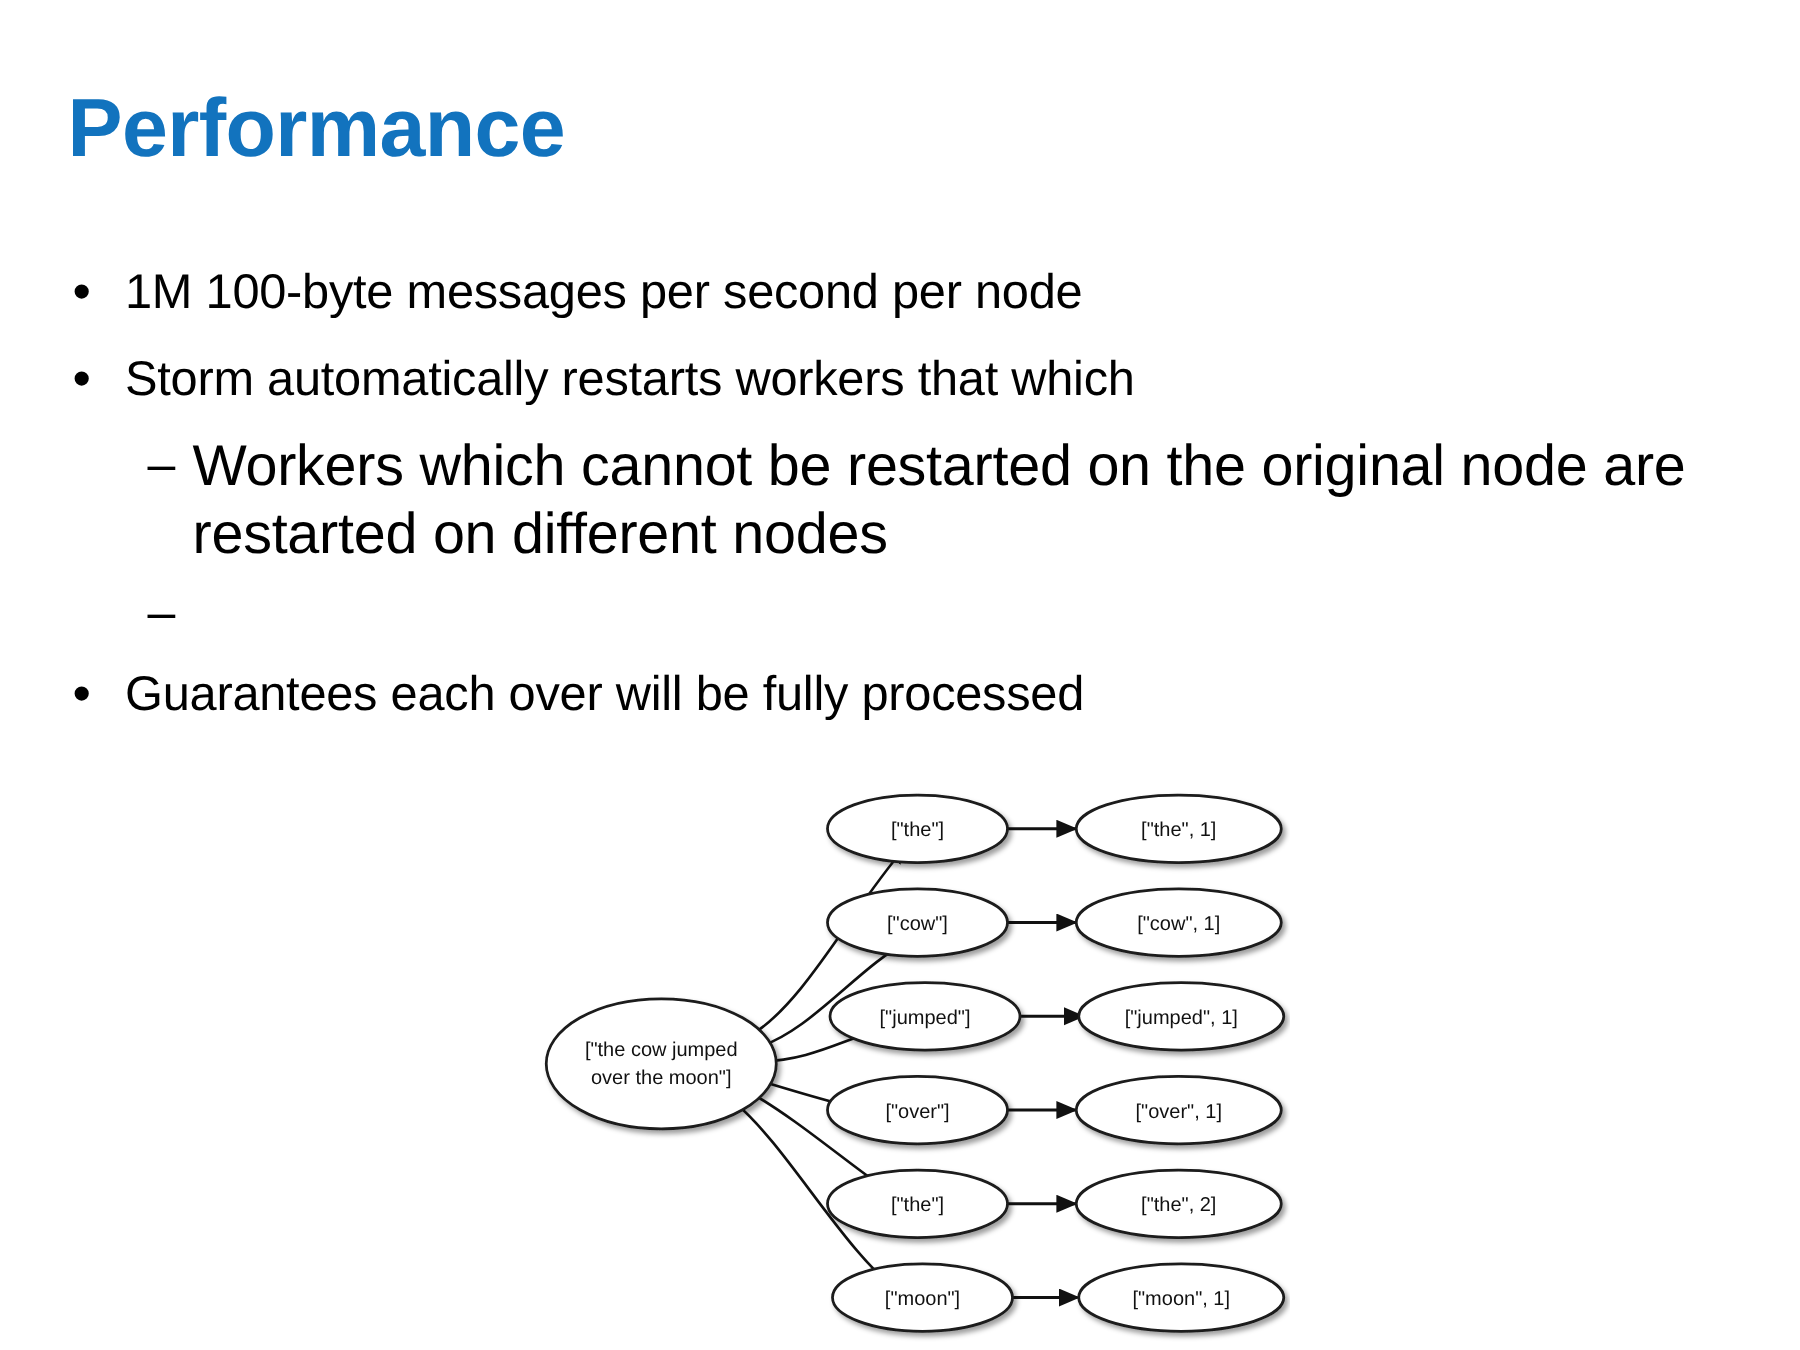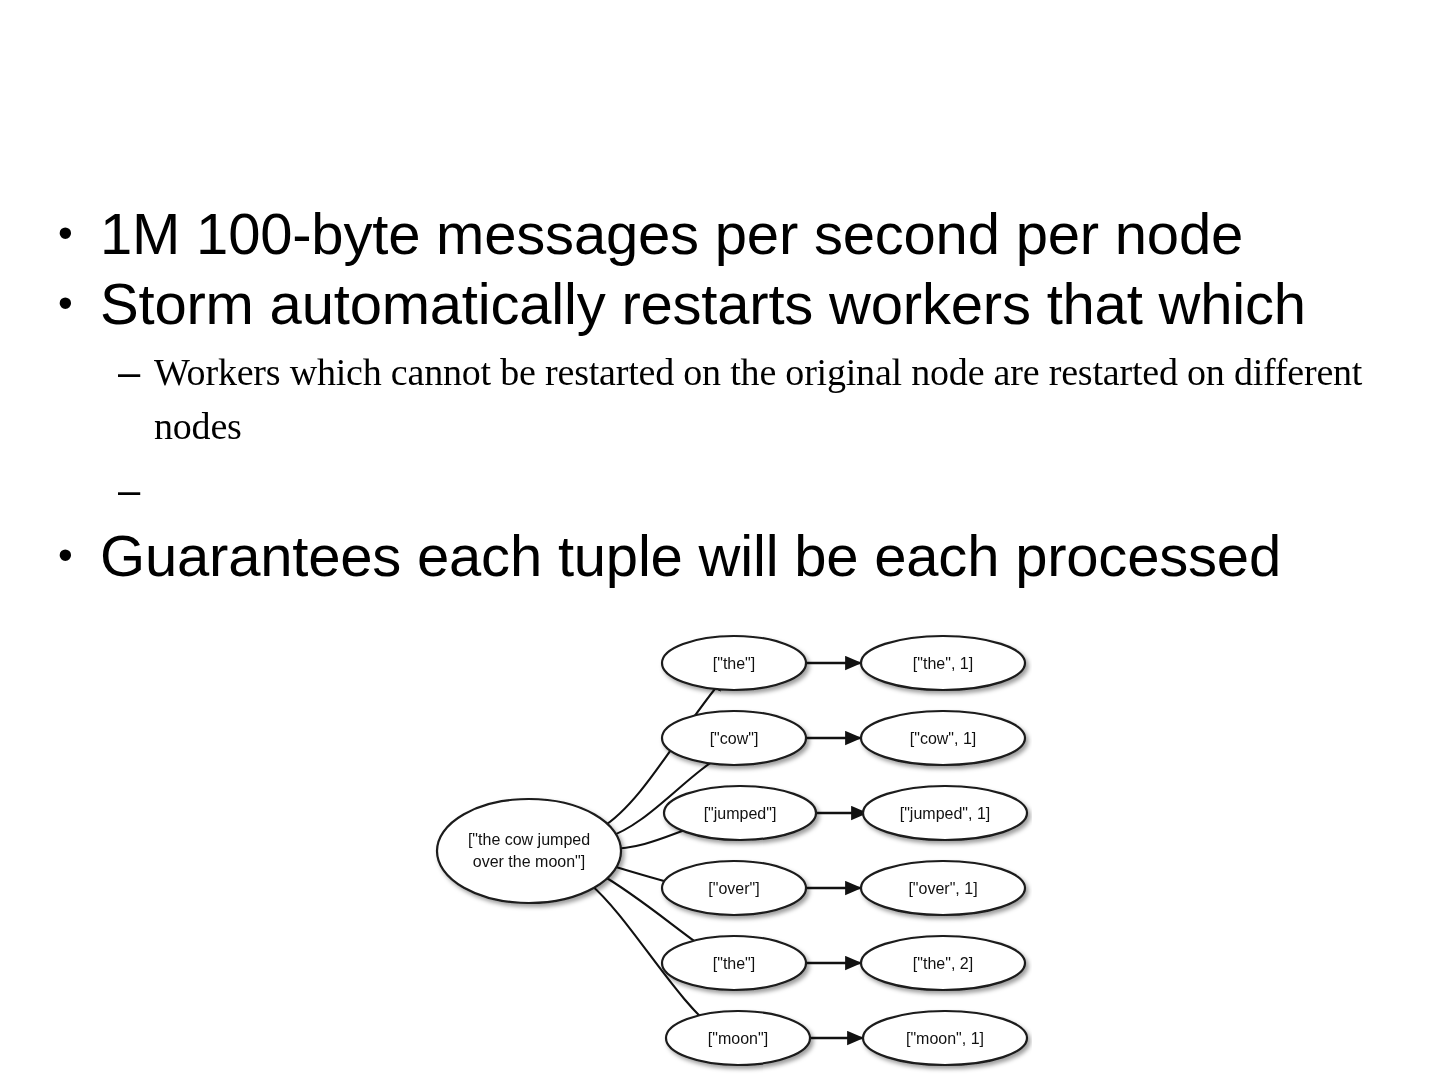--- a/index.html
+++ b/index.html
@@ -57,44 +57,43 @@
   }
   .lvl1 .marker {
     flex: 0 0 auto;
     width: 42px;
     font-size: 42px;
     line-height: 56px;
     text-align: left;
     color: #000;
   }
   .lvl1 .btext {
-    font-size: 58px;
+    font-size: 39px;
     line-height: 58px;
     letter-spacing: -0.2px;
     white-space: nowrap;
   }
 
   
   .lvl2 {
     padding-left: 118px;
     margin-bottom: 10px;
   }
   .lvl2 .marker {
     flex: 0 0 auto;
     width: 36px;
     font-size: 40px;
     line-height: 54px;
     color: #000;
   }
   .lvl2 .btext {
-    font-size: 38px;
+    font-size: 46px;
     line-height: 54px;
     letter-spacing: -0.2px;
     max-width: 1245px;
-    font-family: Liberation Serif, serif;
   }
 
   
   #tuple-figure {
     position: absolute;
     left: 418px;
     top: 606px;
     width: 614px;
     height: 474px;
     background: #ffffff;
@@ -105,20 +104,21 @@
     left: 0;
     top: 0;
     display: block;
   }
 </style>
 </head>
 <body>
 
 <div id="slide">
 
+  <div id="slide-title">Performance</div>
 
   <div id="body-list">
 
     <div class="bullet-row lvl1">
       <span class="marker">•</span>
       <span class="btext">1M 100-byte messages per second per node</span>
     </div>
 
     <div class="bullet-row lvl1">
       <span class="marker">•</span>
@@ -129,21 +129,21 @@
       <span class="marker">–</span>
       <span class="btext">Workers which cannot be restarted on the original node are restarted on different nodes</span>
     </div>
 
     <div class="bullet-row lvl2">
       <span class="marker">–</span>
     </div>
 
     <div class="bullet-row lvl1">
       <span class="marker">•</span>
-      <span class="btext">Guarantees each tuple will be each processed</span>
+      <span class="btext">Guarantees each over will be fully processed</span>
     </div>
 
   </div>
 
   <div id="tuple-figure">
     <svg width="614" height="474" viewBox="0 0 614 474" xmlns="http://www.w3.org/2000/svg">
       <defs>
         <filter id="nodeshadow" x="-30%" y="-40%" width="170%" height="190%">
           <feDropShadow dx="2.5" dy="3" stdDeviation="2.2" flood-color="#000000" flood-opacity="0.38"></feDropShadow>
         </filter>

